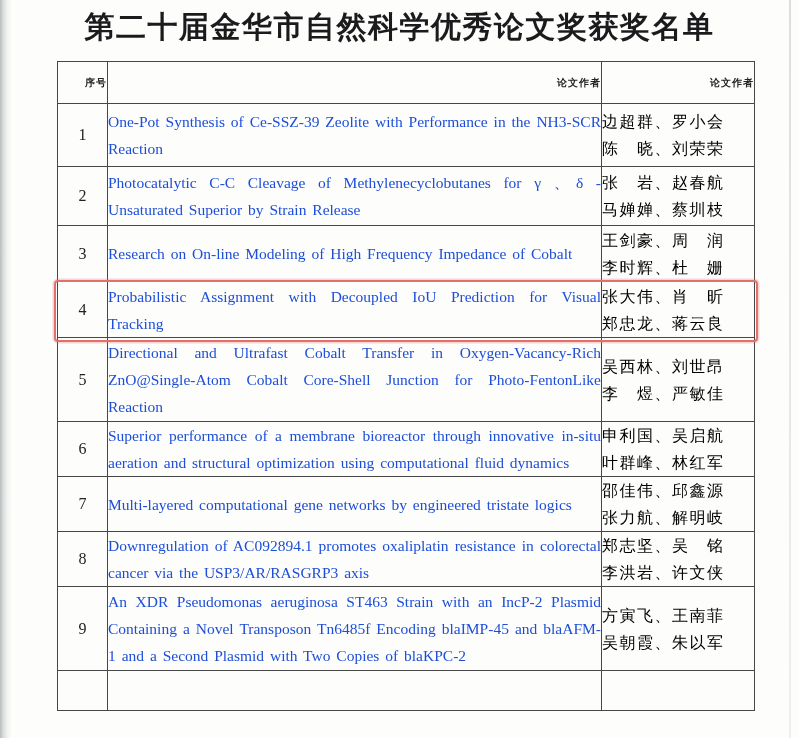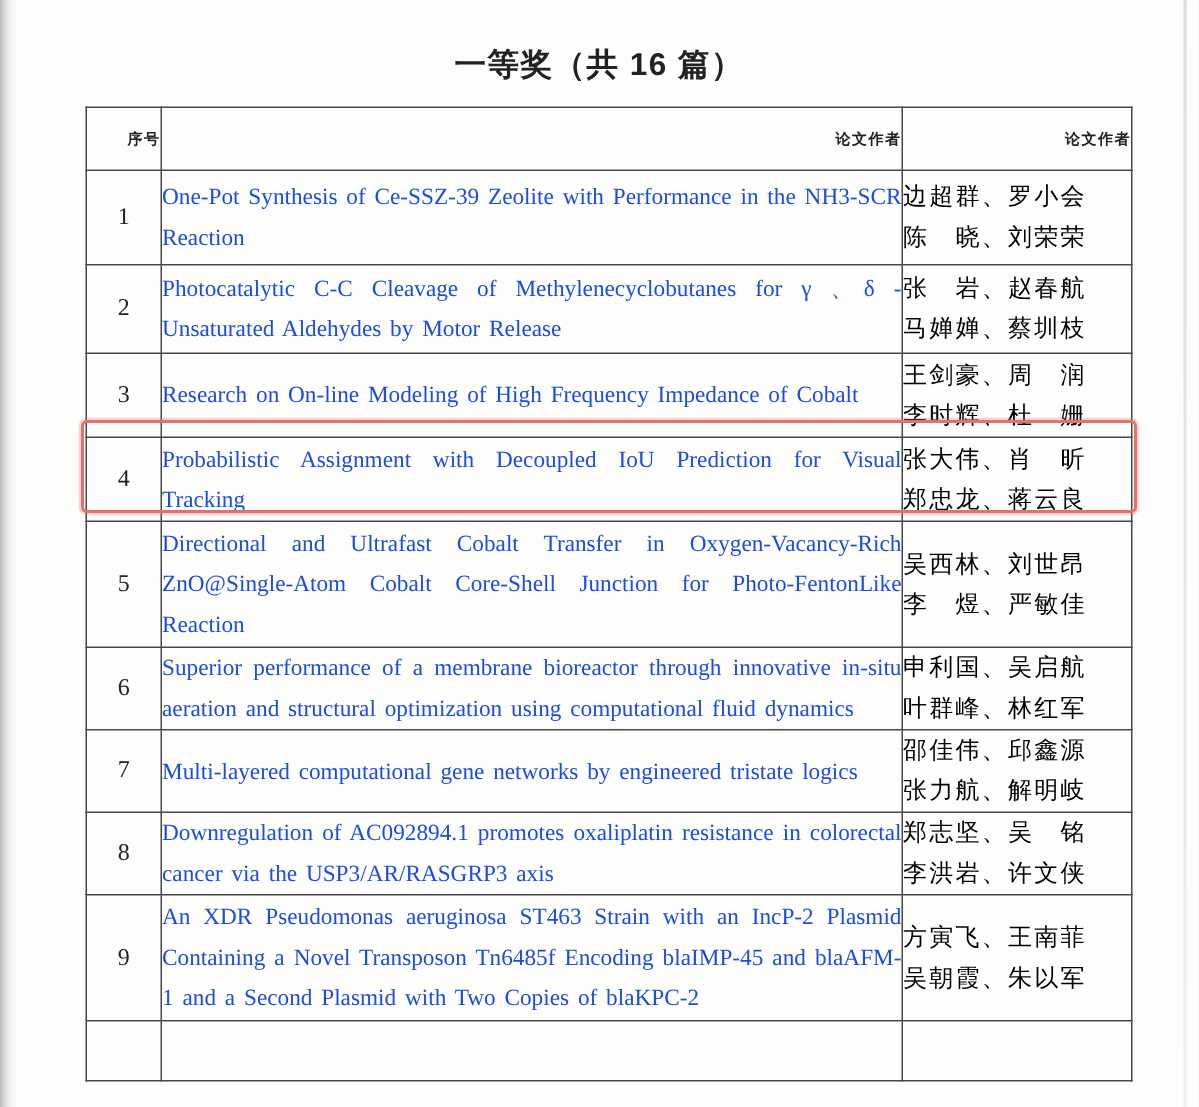--- a/index.html
+++ b/index.html
@@ -115,21 +115,21 @@
     pointer-events:none;
   }
 </style>
 </head>
 <body>
 
 <div class="page">
   <div class="edge-left"></div>
   <div class="edge-right-line"></div>
 
-  <h2 class="section-heading">一等奖（共 16 篇）</h2>
+  <h1 class="page-title">第二十届金华市自然科学优秀论文奖获奖名单</h1>
 
   <table class="awards">
     <colgroup>
       <col class="c-no">
         <col class="c-title">
         <col class="c-authors">
     </colgroup>
     <thead>
       <tr class="rh-hdr">
         <th class="hdr">序号</th>
@@ -141,21 +141,21 @@
       <tr class="rh-0">
         <td class="no">1</td>
         <td class="title">One-Pot Synthesis of Ce-SSZ-39 Zeolite with Performance in the NH3-SCR Reaction</td>
         <td class="authors">
           <div class="a-line">边超群、罗小会</div>
           <div class="a-line">陈　晓、刘荣荣</div>
         </td>
       </tr>
       <tr class="rh-1">
         <td class="no">2</td>
-        <td class="title">Photocatalytic C-C Cleavage of Methylenecyclobutanes for γ 、δ -Unsaturated Aldehydes by Motor Release</td>
+        <td class="title">Photocatalytic C-C Cleavage of Methylenecyclobutanes for γ 、δ -Unsaturated Superior by Strain Release</td>
         <td class="authors">
           <div class="a-line">张　岩、赵春航</div>
           <div class="a-line">马婵婵、蔡圳枝</div>
         </td>
       </tr>
       <tr class="rh-2">
         <td class="no">3</td>
         <td class="title">Research on On-line Modeling of High Frequency Impedance of Cobalt</td>
         <td class="authors">
           <div class="a-line">王剑豪、周　润</div>

